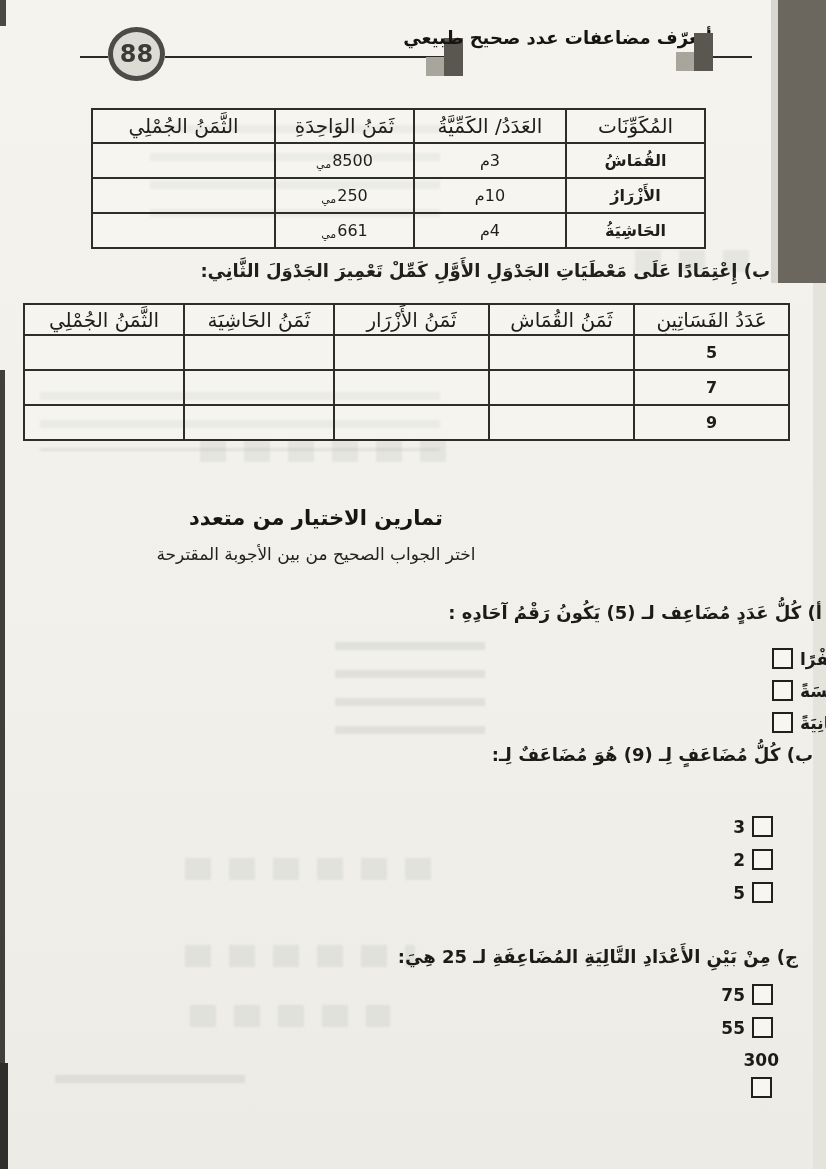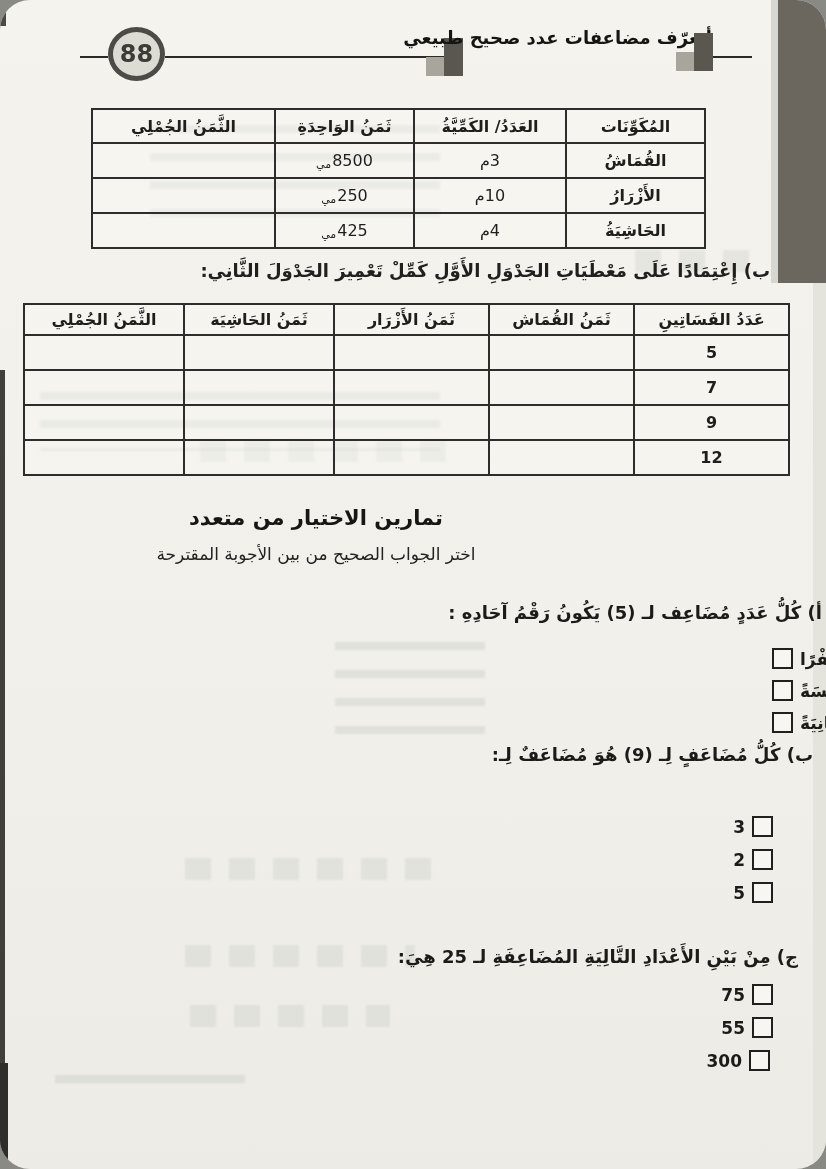--- a/index.html
+++ b/index.html
@@ -8,21 +8,20 @@
     background:#8a8a85;
   }
   #page{
     position:relative;
     width:826px;height:1169px;
     margin:0 auto;
     background:linear-gradient(180deg,#f4f3ee 0%,#f1f0ea 55%,#ecebe5 100%);
     overflow:hidden;
     color:#1f1e1c;
     direction:rtl;
-    border-radius:30px;
   }
   
   .band-dark{position:absolute;right:0;top:0;width:48px;height:283px;background:#6b675f;}
   .band-edge{position:absolute;right:48px;top:0;width:7px;height:283px;background:#d7d6d0;}
   .right-page-edge{position:absolute;right:0;top:283px;width:13px;height:886px;background:#e4e3dc;}
   .left-strip{position:absolute;left:0;top:370px;width:5px;height:799px;background:#403f3a;}
   .left-strip2{position:absolute;left:0;top:1063px;width:8px;height:106px;background:#2f2e2b;}
   .corner-mark{position:absolute;left:0;top:0;width:6px;height:26px;background:#4a4944;}
 
   
@@ -43,21 +42,21 @@
     white-space:nowrap;
   }
 
   
   table.scan{border-collapse:collapse;table-layout:fixed;position:absolute;background:rgba(250,250,246,.4);}
   table.scan td,table.scan th{
     border:2px solid #2e2d2a;
     text-align:center;vertical-align:middle;
     font-size:16px;padding:0;overflow:hidden;white-space:nowrap;
   }
-  table.scan th{font-weight:bold;font-size:16px;text-align:center;}
+  table.scan th{font-weight:normal;font-size:20px;text-align:center;}
   .t1{right:120px;top:108px;width:613px;}
   .t1 tr.hd{height:34px;} .t1 tr.bd{height:35px;}
   .t2{right:36px;top:303px;width:765px;}
   .t2 tr.hd{height:31px;} .t2 tr.bd{height:35px;}
   .unit{font-size:11px;vertical-align:-2px;margin-right:1px;}
   .price{font-weight:normal;font-size:17px;}
   .dresses-val{font-weight:bold;font-size:17px;}
   .comp{font-weight:600;margin-left:16px;}
 
   .instr{
@@ -156,21 +155,21 @@
     </tr>
     <tr class="bd">
       <td class="comp">الأَزْرَارُ</td>
       <td class="price">10م</td>
       <td class="price"><span>250</span><span class="unit">مي</span></td>
       <td></td>
     </tr>
     <tr class="bd">
       <td class="comp">الحَاشِيَةُ</td>
       <td class="price">4م</td>
-      <td class="price"><span>425</span><span class="unit">مي</span></td>
+      <td class="price"><span>661</span><span class="unit">مي</span></td>
       <td></td>
     </tr>
   </tbody>
     </table>
 
   <div class="instr">ب) إِعْتِمَادًا عَلَى مَعْطَيَاتِ الجَدْوَلِ الأَوَّلِ كَمِّلْ تَعْمِيرَ الجَدْوَلَ الثَّانِي:</div>
 
   <table class="scan t2" dir="rtl">
     <colgroup>
         <col style="width:155px">
@@ -201,27 +200,20 @@
       <td></td>
       <td></td>
     </tr>
     <tr class="bd">
       <td class="dresses-val">9</td>
       <td></td>
       <td></td>
       <td></td>
       <td></td>
     </tr>
-    <tr class="bd">
-      <td class="dresses-val">12</td>
-      <td></td>
-      <td></td>
-      <td></td>
-      <td></td>
-    </tr>
   </tbody>
     </table>
 
   <div class="mcq-head">
     <div class="mcq-title">تمارين الاختيار من متعدد</div>
     <div class="mcq-sub">اختر الجواب الصحيح من بين الأجوبة المقترحة</div>
   </div>
 
   <div class="question" style="top:602px;right:4px;">أ) كُلُّ عَدَدٍ مُضَاعِف لـ (5) يَكُونُ رَقْمُ آحَادِهِ :</div>
   <div class="opt-row" style="top:648px;left:751px;">
@@ -253,18 +245,18 @@
 
   <div class="question" style="top:946px;right:28px;">ج) مِنْ بَيْنِ الأَعْدَادِ التَّالِيَةِ المُضَاعِفَةِ لـ 25 هِيَ:</div>
   <div class="opt-row" style="top:984px;right:53px;">
     <span class="num">75</span>
     <span class="cbox"></span>
   </div>
   <div class="opt-row" style="top:1017px;right:53px;justify-content:flex-end;">
     <span class="num">55</span>
     <span class="cbox"></span>
   </div>
-  <div class="opt-row" style="top:1050px;right:56px;">
+  <div class="opt-row" style="top:1050px;right:47px;flex-direction:column;">
     <span class="num">300</span>
     <span class="cbox"></span>
   </div>
 
 </div>
 
 </body></html>

